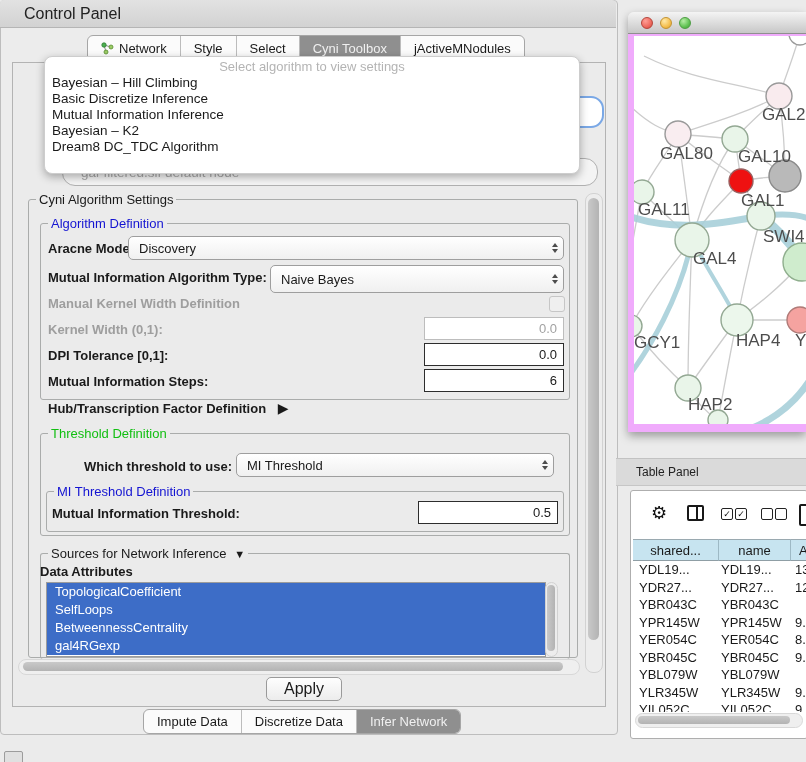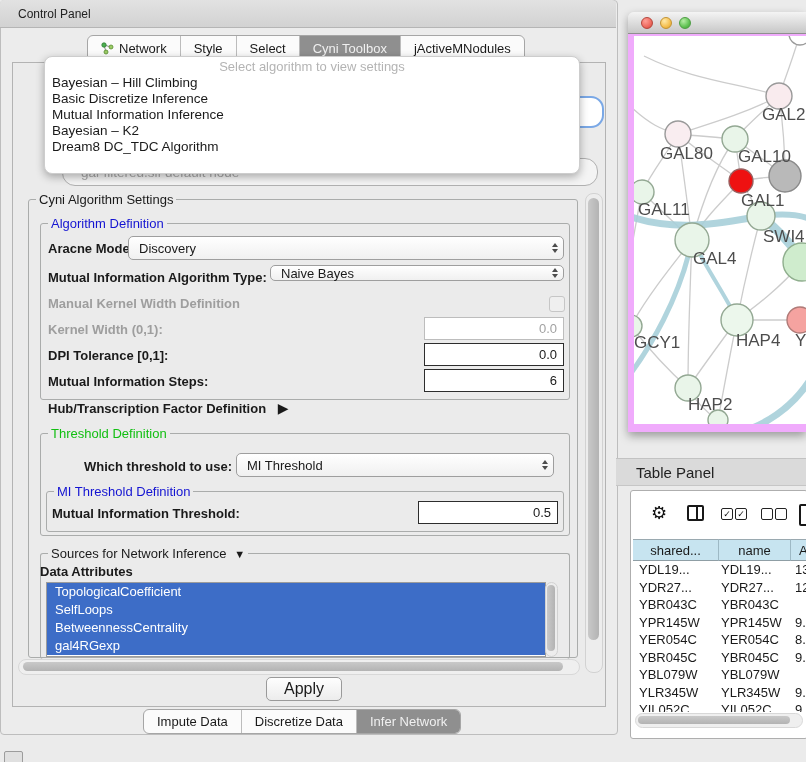--- a/index.html
+++ b/index.html
@@ -3,21 +3,21 @@
 <meta charset="utf-8">
 <style>
   html,body{margin:0;padding:0}
   .screen{position:relative;width:806px;height:762px;background:#ebebeb;overflow:hidden;
           font-family:"Liberation Sans","DejaVu Sans",sans-serif;color:#1a1a1a;font-size:13px}
   .abs{position:absolute}
   
   .cp{left:0;top:5;width:616px;height:733px;background:#ececec;border:1px solid #bdbdbd;border-radius:4px}
   .cp-title{left:0;top:5;width:616px;height:27px;background:linear-gradient(#e2e2e2,#d2d2d2);
             border-bottom:1px solid #b5b5b5;border-radius:4px 4px 0 0;display:flex;align-items:center}
-  .cp-title .t{margin-left:18px;font-size:12px;color:#222}
+  .cp-title .t{margin-left:24px;font-size:16px;color:#222}
   .float-ic{position:absolute;right:34px;top:9px;width:10px;height:10px;border:1.5px solid #555;border-radius:1px}
   .close-ic{position:absolute;right:12px;top:6px;font-size:13px;font-weight:bold;color:#222}
   
   .tabbar{display:flex;height:25px;border:1px solid #a6a6a6;border-radius:6px;overflow:hidden;background:#fbfbfb;align-items:stretch}
   .tab{display:flex;align-items:center;gap:5px;padding:0 13px;font-size:13px;border-left:1px solid #bcbcbc;white-space:nowrap}
   .tab:first-child{border-left:none}
   .tab.sel{background:#8f8f8f;color:#f0f0f0}
   
   .panel{left:12px;top:62px;width:592px;height:643px;background:#ebebeb;border:1px solid #b3b3b3}
   fieldset{position:absolute;border:1px solid #aaacab;border-radius:3px;margin:0;padding:0;background:transparent}
@@ -58,21 +58,21 @@
   
   .net-win{left:628px;top:12px;width:178px;height:420px;border-radius:6px 6px 0 0;box-shadow:0 4px 10px rgba(0,0,0,.35)}
   .net-title{position:absolute;left:0;top:0;right:0;height:22px;background:linear-gradient(#f4f4f4,#c7c7c7);
              border-bottom:1px solid #8f8f8f;border-radius:6px 0 0 0;display:flex;align-items:center;gap:7px;padding-left:13px;box-sizing:border-box}
   .light{width:12px;height:12px;border-radius:50%;box-sizing:border-box}
   .net-body{position:absolute;left:0;top:22px;right:0;bottom:0;background:#f0abfc;padding:2px 0 8px 6px;box-sizing:border-box}
   .net-canvas{width:172px;height:388px;background:#fff;overflow:hidden;position:relative}
   
   .tp-bar{left:616px;top:458px;width:190px;height:26px;background:#dadada;border-top:1px solid #c2c2c2;
           border-bottom:1px solid #c6c6c6;display:flex;align-items:center}
-  .tp-bar span{margin-left:20px;font-size:15px;color:#222}
+  .tp-bar span{margin-left:20px;font-size:12px;color:#222}
   .tbl-win{left:630px;top:490px;width:176px;height:247px;background:#fff;border:1px solid #aeaeae;border-radius:3px;overflow:hidden}
   .ticon{position:absolute;color:#111}
   .colicon{position:absolute;width:17px;height:16px;border:2px solid #181818;border-radius:2px;box-sizing:border-box}
   .colicon i{position:absolute;left:50%;top:0;bottom:0;width:2px;background:#181818}
   .cb{position:absolute;width:10px;height:10px;border:1.6px solid #222;border-radius:2px;display:flex;align-items:center;
       justify-content:center;font-size:9px;font-weight:bold;color:#111;background:#fff}
   .docicon{position:absolute;width:16px;height:18px;border:2px solid #181818;border-radius:2px;background:#fff}
   .th{position:absolute;height:22px;background:#c7e4f0;border-right:1px solid #9db9c5;border-top:1px solid #9aa9b0;
       border-bottom:1px solid #8f9ea5;box-sizing:border-box;font-size:13px;display:flex;align-items:center;justify-content:center}
   .th.left{justify-content:flex-start;padding-left:8px}
@@ -150,21 +150,21 @@
   <span class="lbl" style="left:48px;top:241px">Aracne Mode:</span>
   <div class="combo" style="left:128px;top:236px;width:436px;height:24px">
     <span>Discovery</span>
     <span class="arrows">
         <i class="tri-u"></i>
         <i class="tri-d"></i>
       </span>
   </div>
 
   <span class="lbl" style="left:48px;top:270px">Mutual Information Algorithm Type:</span>
-  <div class="combo" style="left:270px;top:265px;width:294px;height:16px">
+  <div class="combo" style="left:270px;top:265px;width:294px;height:28px">
     <span>Naive Bayes</span>
     <span class="arrows">
         <i class="tri-u"></i>
         <i class="tri-d"></i>
       </span>
   </div>
 
   <span class="lbl dis" style="left:48px;top:296px">Manual Kernel Width Definition</span>
   <span class="chk" style="left:549px;top:296px"></span>
 

